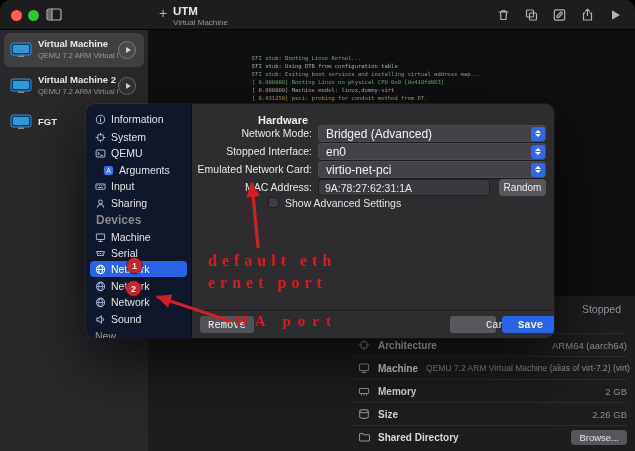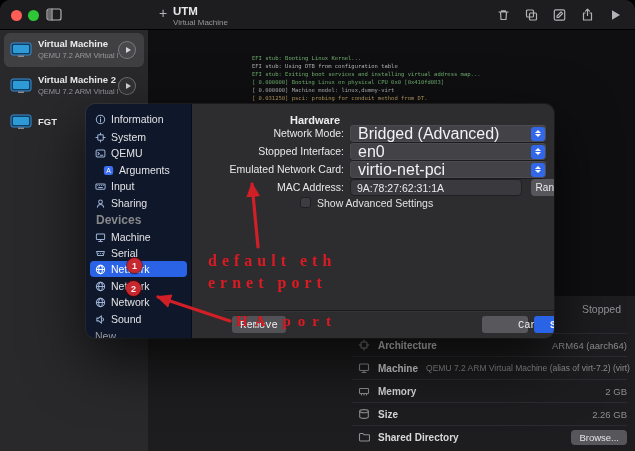--- a/index.html
+++ b/index.html
@@ -64,29 +64,29 @@
   .nav-item { position:absolute; left:4px; right:4px; height:16px; display:flex; align-items:center;
               gap:5px; padding-left:5px; border-radius:4px; font-size:10.5px; color:#e3e3e5; cursor:pointer; }
   .nav-item.indent { padding-left:13px; }
   .nav-item.sel { background:#2a63e6; color:#fff; }
   .nav-item.dim { color:#9a9a9e; }
   .nicon { width:11px; height:11px; flex:none; stroke:#9fb4d8; fill:none; stroke-width:1.1;
            stroke-linecap:round; stroke-linejoin:round; }
   .nav-item.sel .nicon { stroke:#fff; }
   .nav-section { position:absolute; left:10px; top:109px; font-size:12px; font-weight:700; color:#88888c; }
 
-  .dcontent { position:absolute; left:106px; top:0; right:0; bottom:0;margin-left:32px; }
+  .dcontent { position:absolute; left:106px; top:0; right:0; bottom:0; }
   .dheading { position:absolute; left:66px; top:10px; font-size:11px; font-weight:700; color:#ececee; }
   .form-row { position:absolute; left:0; right:8px; height:17px; }
   .flabel { position:absolute; left:0; top:0; width:120px; text-align:right; line-height:17px;
             font-size:10.5px; color:#e8e8ea; white-space:nowrap; }
   .popup { position:absolute; left:126px; right:0; top:0; bottom:0; background:#424247; border-radius:4px;
            display:flex; align-items:center; padding-left:8px; cursor:pointer;
            box-shadow:inset 0 0 0 0.5px #55555a, 0 1px 1px rgba(0,0,0,.4); }
-  .pval { font-size:16px; color:#f2f2f4; }
+  .pval { font-size:12px; color:#f2f2f4; }
   .stepper { position:absolute; right:1.5px; top:1.5px; bottom:1.5px; width:14px; background:#3268e8;
              border-radius:3px; display:flex; flex-direction:column; align-items:center;
              justify-content:center; gap:1.5px; }
   .tu { width:0; height:0; border-left:3px solid transparent; border-right:3px solid transparent;
         border-bottom:3.5px solid #fff; }
   .td { width:0; height:0; border-left:3px solid transparent; border-right:3px solid transparent;
         border-top:3.5px solid #fff; }
   .tfield { position:absolute; left:126px; top:0; width:172px; height:17px; background:#3a3a3e;
             border:1px solid #202024; border-radius:4px; color:#e9e9eb; font-size:10.5px;
             font-family:inherit; padding:0 6px; }

